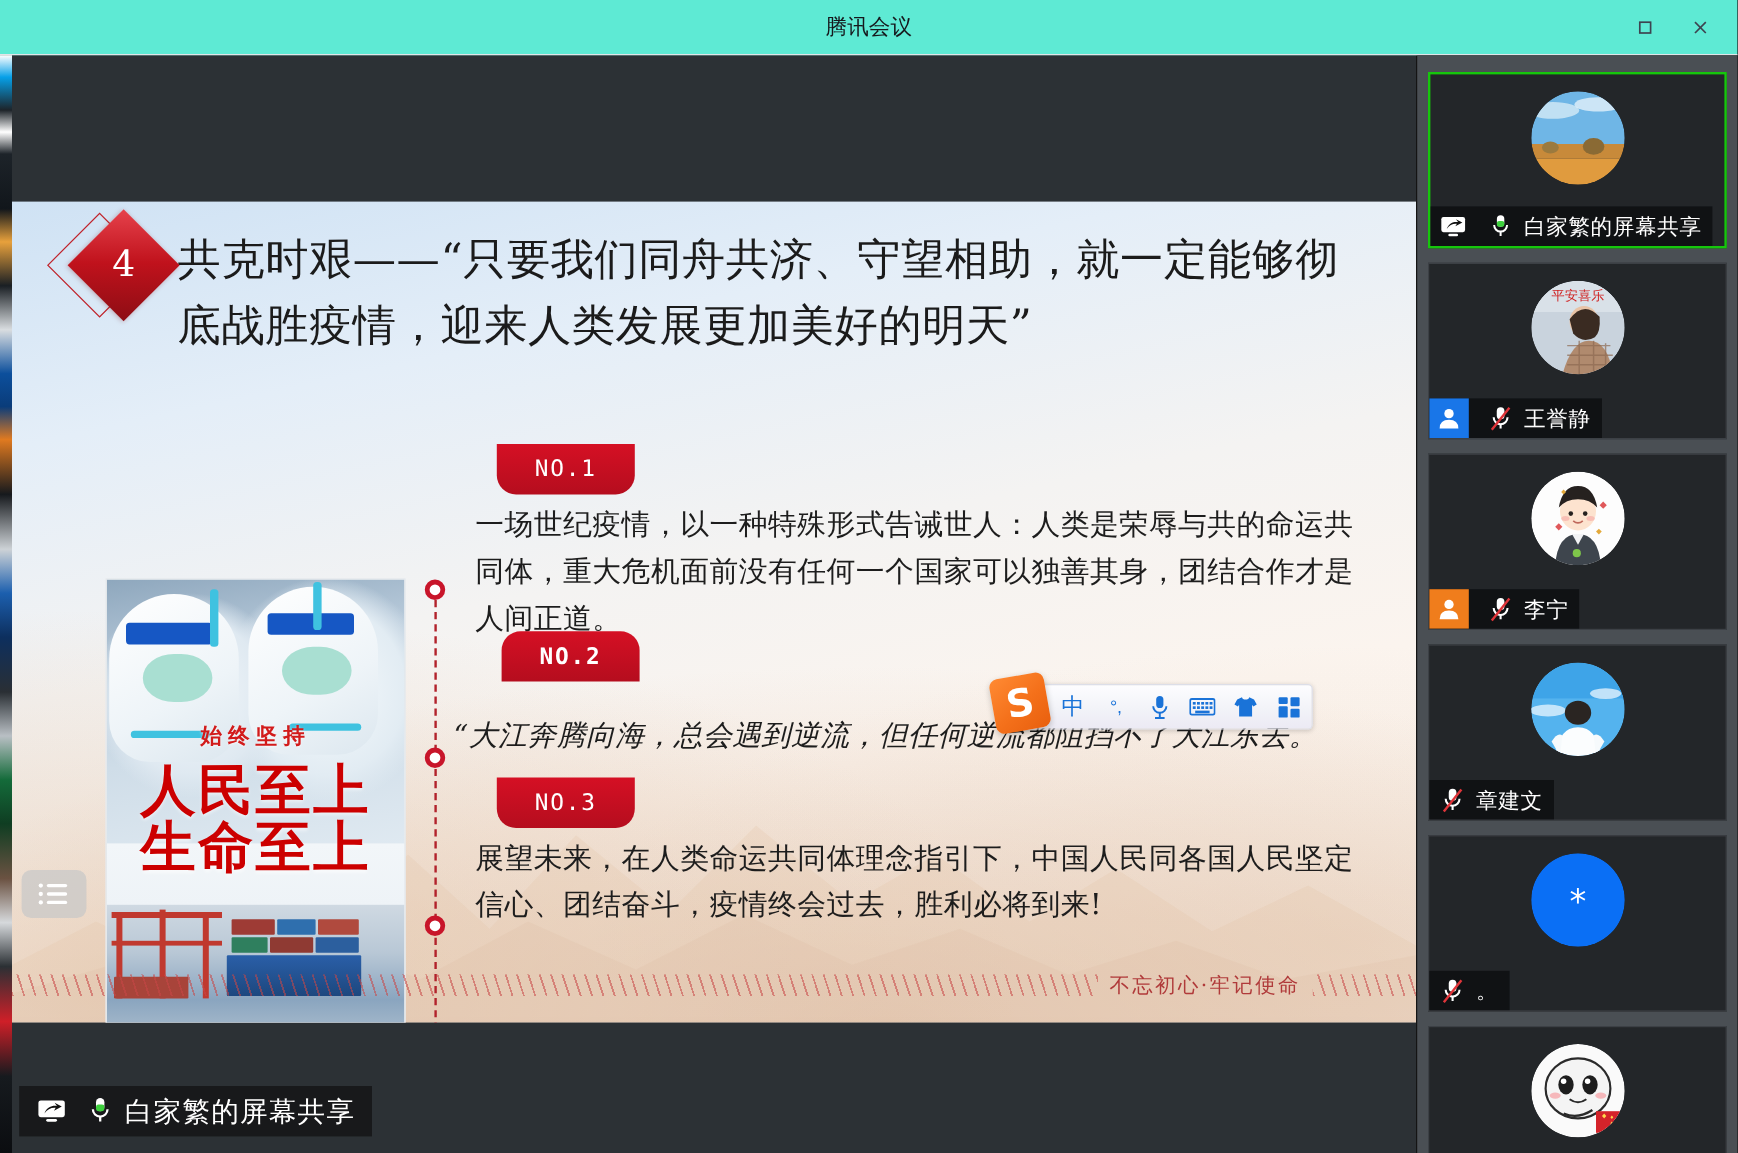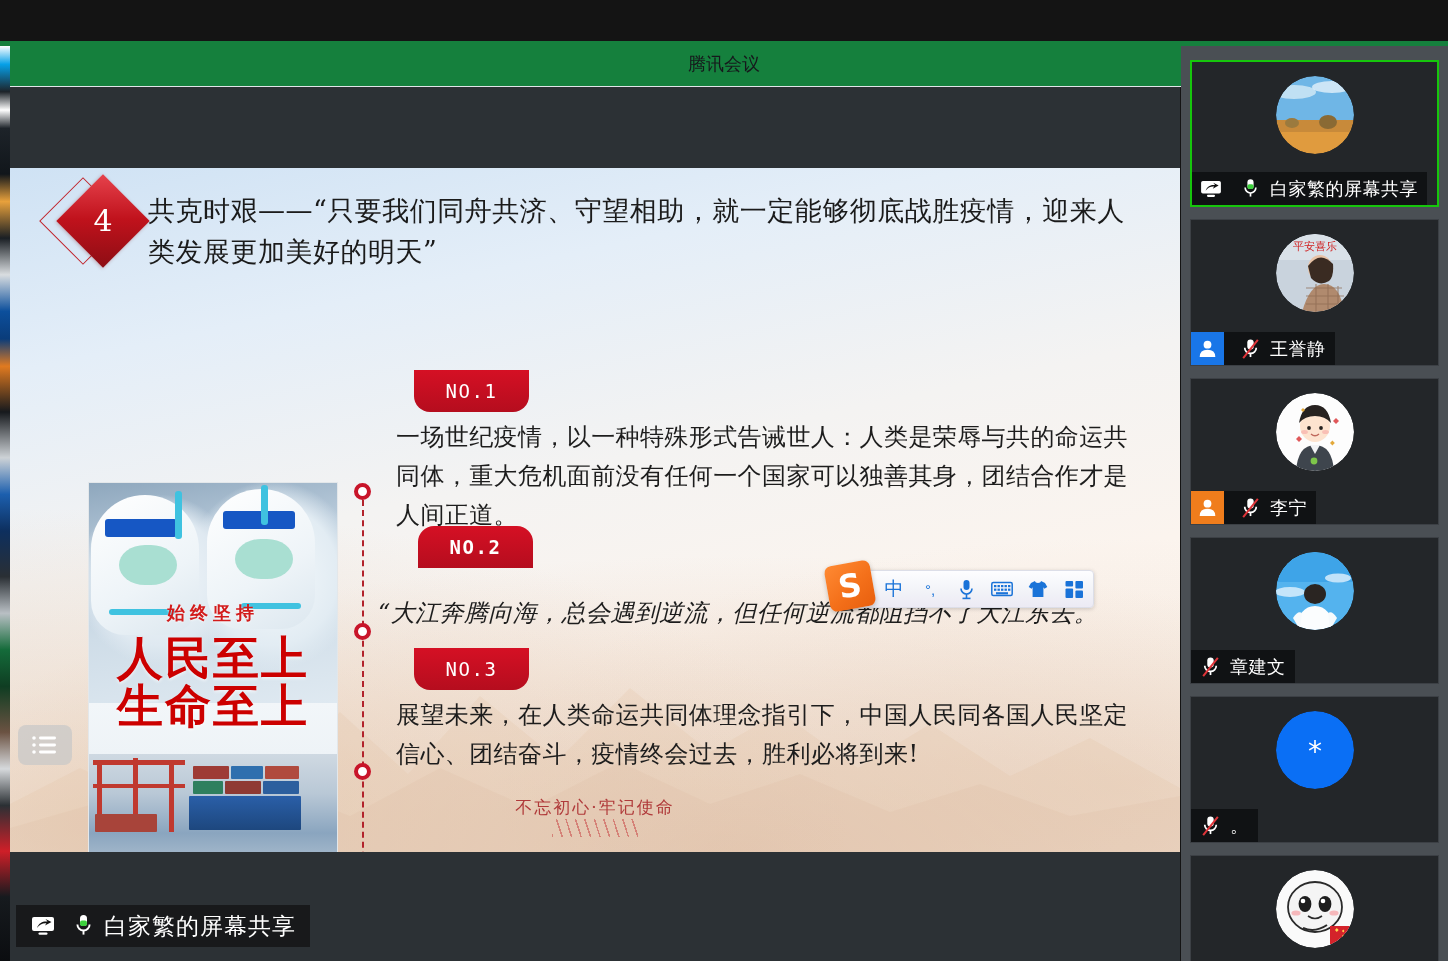--- a/index.html
+++ b/index.html
@@ -15,21 +15,21 @@
                  #ffffff 0%, #06a0e8 2%, #1d2329 5%, #ffffff 7%, #1d2329 9%,
                  #11161b 14%, #e8a13c 17%, #1a1f24 21%, #d9dde0 25%, #0c4f9c 29%,
                  #0a3c7a 32%, #e07a20 35%, #16191d 40%, #cdd2d6 45%, #1c5fae 49%,
                  #0d2f5e 53%, #2a2f34 58%, #b9bfc4 62%, #146b3a 66%, #0f3d22 70%,
                  #6b5242 75%, #d6d9dc 79%, #2b3034 83%, #cf1f28 88%, #161a1e 93%,
                  #0b0d10 100%);
                z-index:30; }
 
   
   .titlebar { position:absolute; left:0; top:0; width:1448px; height:46px;
-              background:#15803d; border-bottom:1px solid #e2e5e9; z-index:20;margin-top:41px; }
+              background:#5eead4; border-bottom:1px solid #e2e5e9; z-index:20; }
   .titlebar .tb-title { position:absolute; left:0; right:0; top:0; line-height:46px;
               text-align:center; font-size:18px; color:#16181c;
               font-family:"DejaVu Sans","Liberation Sans",sans-serif; }
   .wbtns { position:absolute; right:8px; top:0; height:46px; display:flex;
            align-items:center; }
   .wbtn { width:46px; height:38px; display:flex; align-items:center;
           justify-content:center; cursor:pointer; }
   .wbtn svg { display:block; }
 
   
@@ -55,21 +55,21 @@
   .diamond-out { position:absolute; left:2px; top:12px; width:62px; height:62px;
                  border:1.5px solid #c0242c; transform:rotate(45deg); }
   .diamond-main { position:absolute; left:20px; top:10px; width:66px; height:66px;
                   transform:rotate(45deg);
                   background:linear-gradient(135deg,#e6424c 0%,#c0121c 48%,#8d0d14 100%);
                   box-shadow:0 1px 4px rgba(120,0,0,.28); }
   .diamond-num { position:absolute; left:20px; top:10px; width:66px; height:66px;
                  display:flex; align-items:center; justify-content:center;
                  color:#fff; font-size:30px; line-height:1;
                  font-family:"DejaVu Serif","Liberation Serif",serif; }
-  .headtext { font-size:27px; line-height:1.52; color:#1b1b1b; letter-spacing:.5px;
+  .headtext { font-size:36px; line-height:1.52; color:#1b1b1b; letter-spacing:.5px;
               font-family:"DejaVu Serif","Liberation Serif",serif; margin-left:4px;
               margin-top:4px; max-width:1000px; }
 
   
   .poster { position:absolute; left:78px; top:314px; width:250px; height:425px;
             background:#eef2f6; border:1px solid #e3e7ea; overflow:hidden; }
   .poster .p-top { position:absolute; left:0; top:0; width:100%; height:52%;
        background:
          radial-gradient(46% 54% at 28% 44%, #f4f8fb 0%, #dfe9f1 55%, rgba(223,233,241,0) 72%),
          radial-gradient(48% 58% at 74% 42%, #f6fafc 0%, #e2ecf3 55%, rgba(226,236,243,0) 74%),
@@ -105,22 +105,22 @@
             background:linear-gradient(180deg,#d51024 0%,#b50d1e 100%);
             border-radius:0 0 16px 16px; color:#fff; font-size:19px;
             letter-spacing:1.5px; display:flex; align-items:center;
             justify-content:center; font-family:"DejaVu Sans Mono","Liberation Mono",monospace;margin-left:16px; }
   .banner.up { border-radius:16px 16px 0 0; }
 
   .btext { position:absolute; font-size:24px; line-height:1.62; color:#1d1d1d;
            font-family:"DejaVu Serif","Liberation Serif",serif; letter-spacing:.4px; }
 
   
-  .ribbon { position:absolute; left:0; bottom:30px; width:100%; height:26px;
-            display:flex; align-items:center;flex-direction:column; }
+  .ribbon { position:absolute; left:0; bottom:18px; width:100%; height:26px;
+            display:flex; align-items:center; }
   .hatch { flex:1; height:18px; background:repeating-linear-gradient(72deg,
             rgba(200,70,70,.55) 0 1.5px, rgba(255,255,255,0) 1.5px 9px); }
   .hatch.short { flex:none; width:86px; }
   .ribbon-txt { padding:0 10px; font-size:17px; color:#b03a3a; letter-spacing:2px;
                 white-space:nowrap; font-family:"DejaVu Serif","Liberation Serif",serif; }
 
   
   .anno-btn { position:absolute; left:8px; top:679px; width:54px; height:40px;
               background:rgba(200,200,200,.72); border-radius:8px;
               display:flex; align-items:center; justify-content:center; cursor:pointer;

